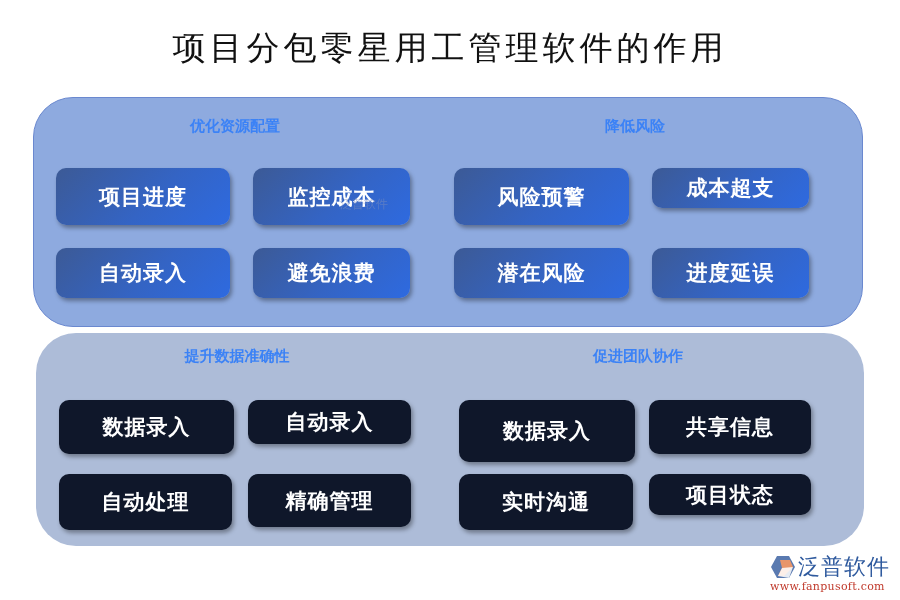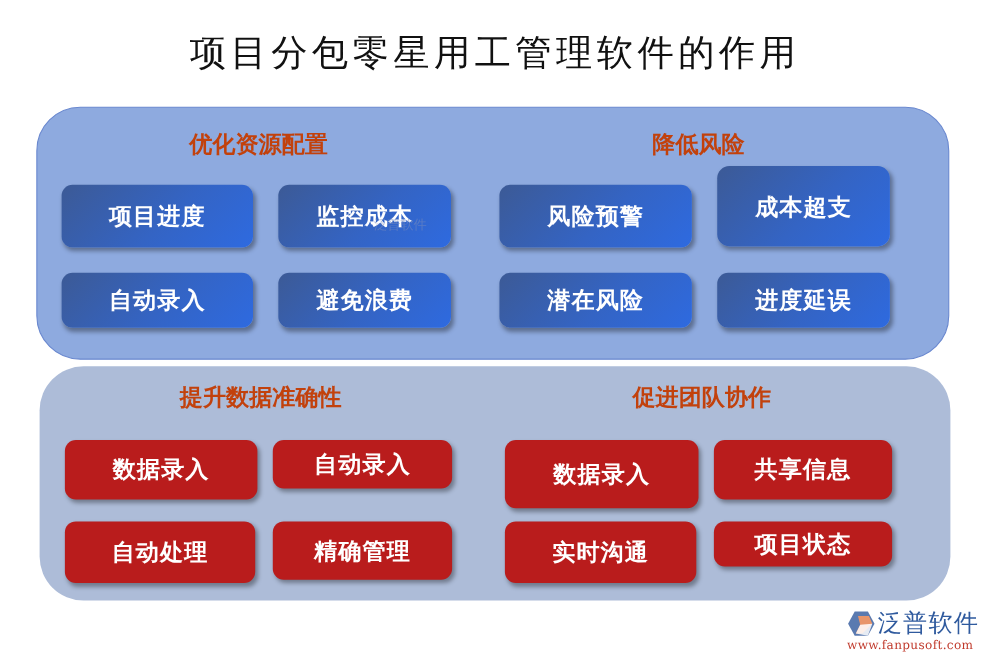--- a/index.html
+++ b/index.html
@@ -16,34 +16,34 @@
     }
     .panel.top {
       left: 33px; top: 97px; width: 830px; height: 230px;
       background: #8eaadf; border: 1.5px solid #6a88cf; box-sizing: border-box;
     }
     .panel.bottom {
       left: 36px; top: 333px; width: 828px; height: 213px;
       background: #adbcd8;
     }
     .section-title {
-      position: absolute; color: #c2410c; font-size: 21px; font-weight: bold;
+      position: absolute; color: #3b82f6; font-size: 15px; font-weight: bold;
       text-align: center; width: 300px;
     }
     .btn {
       position: absolute; color: #ffffff; font-size: 21px; font-weight: bold;
       display: flex; align-items: center; justify-content: center;
       border-radius: 10px; box-shadow: 2px 3px 4px rgba(0,0,0,0.35);
       letter-spacing: 1px;
     }
     .btn.blue {
       background: linear-gradient(135deg, #3c5a96 0%, #3464c4 55%, #2e6ae0 100%);
     }
     .btn.teal {
-      background: #b91c1c;
+      background: #0f172a;
     }
     .watermark {
       position: absolute; left: 340px; top: 196px; font-size: 12px; color: rgba(120,140,190,0.55);
       font-family: "DejaVu Sans", sans-serif; pointer-events: none;
     }
     .logo {
       position: absolute; left: 770px; top: 552px; display: flex; align-items: center;
     }
     .logo-icon { width: 26px; height: 26px; position: relative; }
     .logo-text {
@@ -62,21 +62,21 @@
 <div class="panel top"></div>
 <div class="section-title" style="left:85px; top:117px;">优化资源配置</div>
 <div class="section-title" style="left:485px; top:117px;">降低风险</div>
 
 <div class="btn blue" style="left:56px; top:168px; width:174px; height:57px;">项目进度</div>
 <div class="btn blue" style="left:253px; top:168px; width:157px; height:57px;">监控成本</div>
 <div class="btn blue" style="left:56px; top:248px; width:174px; height:50px;">自动录入</div>
 <div class="btn blue" style="left:253px; top:248px; width:157px; height:50px;">避免浪费</div>
 
 <div class="btn blue" style="left:454px; top:168px; width:175px; height:57px;">风险预警</div>
-<div class="btn blue" style="left:652px; top:151px; width:157px; height:73px;border-radius:11px;">成本超支</div>
+<div class="btn blue" style="left:652px; top:168px; width:157px; height:40px;">成本超支</div>
 <div class="btn blue" style="left:454px; top:248px; width:175px; height:50px;">潜在风险</div>
 <div class="btn blue" style="left:652px; top:248px; width:157px; height:50px;">进度延误</div>
 
 <div class="watermark">泛普软件</div>
 
 <div class="panel bottom"></div>
 <div class="section-title" style="left:87px; top:347px;">提升数据准确性</div>
 <div class="section-title" style="left:488px; top:347px;">促进团队协作</div>
 
 <div class="btn teal" style="left:59px; top:400px; width:175px; height:54px;">数据录入</div>

